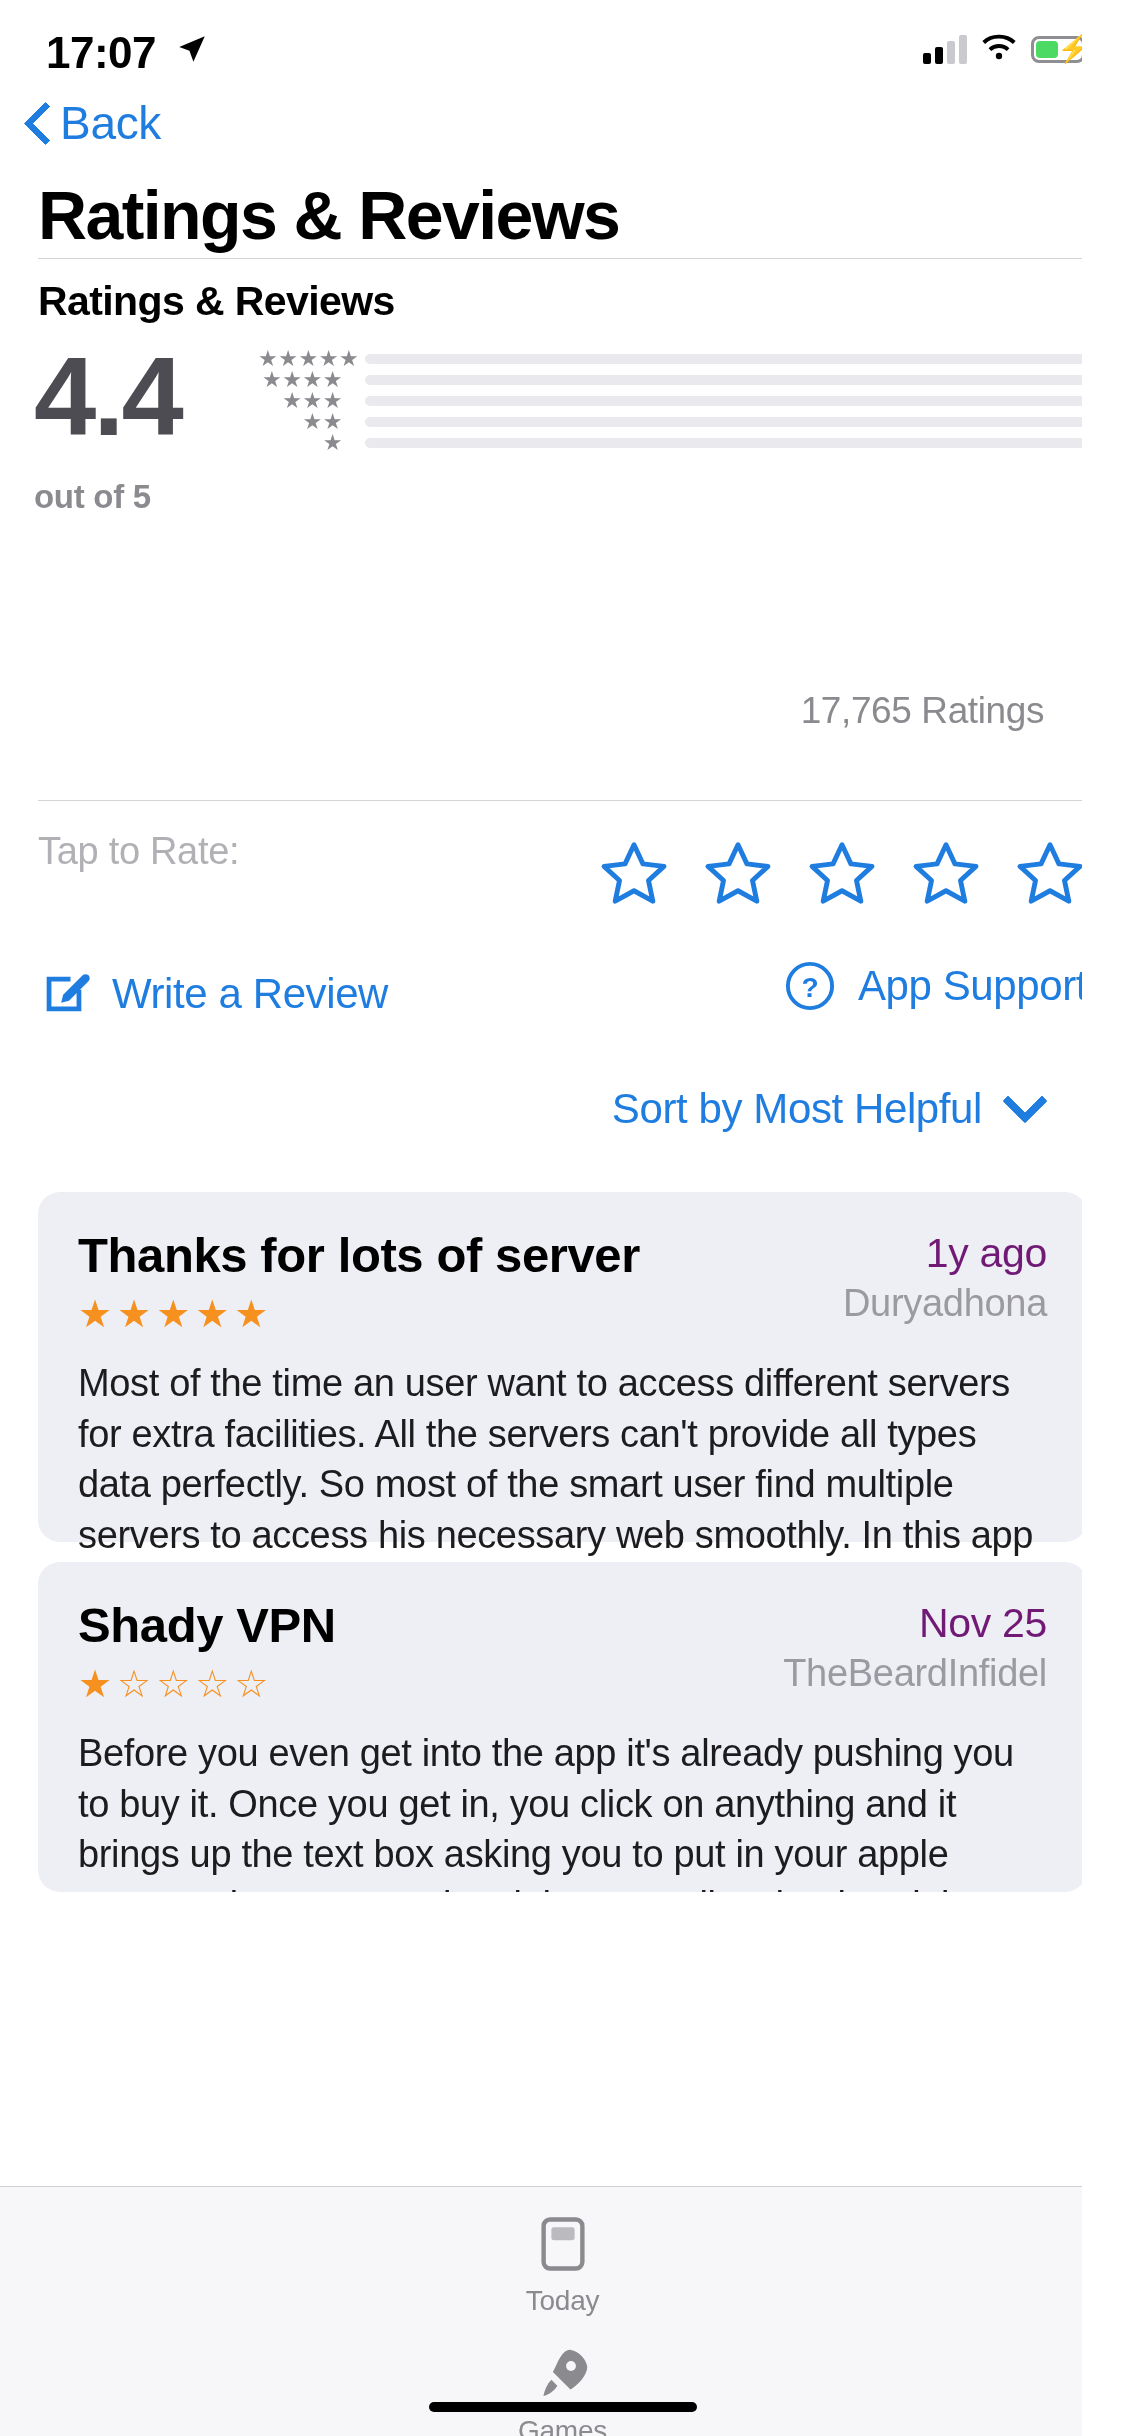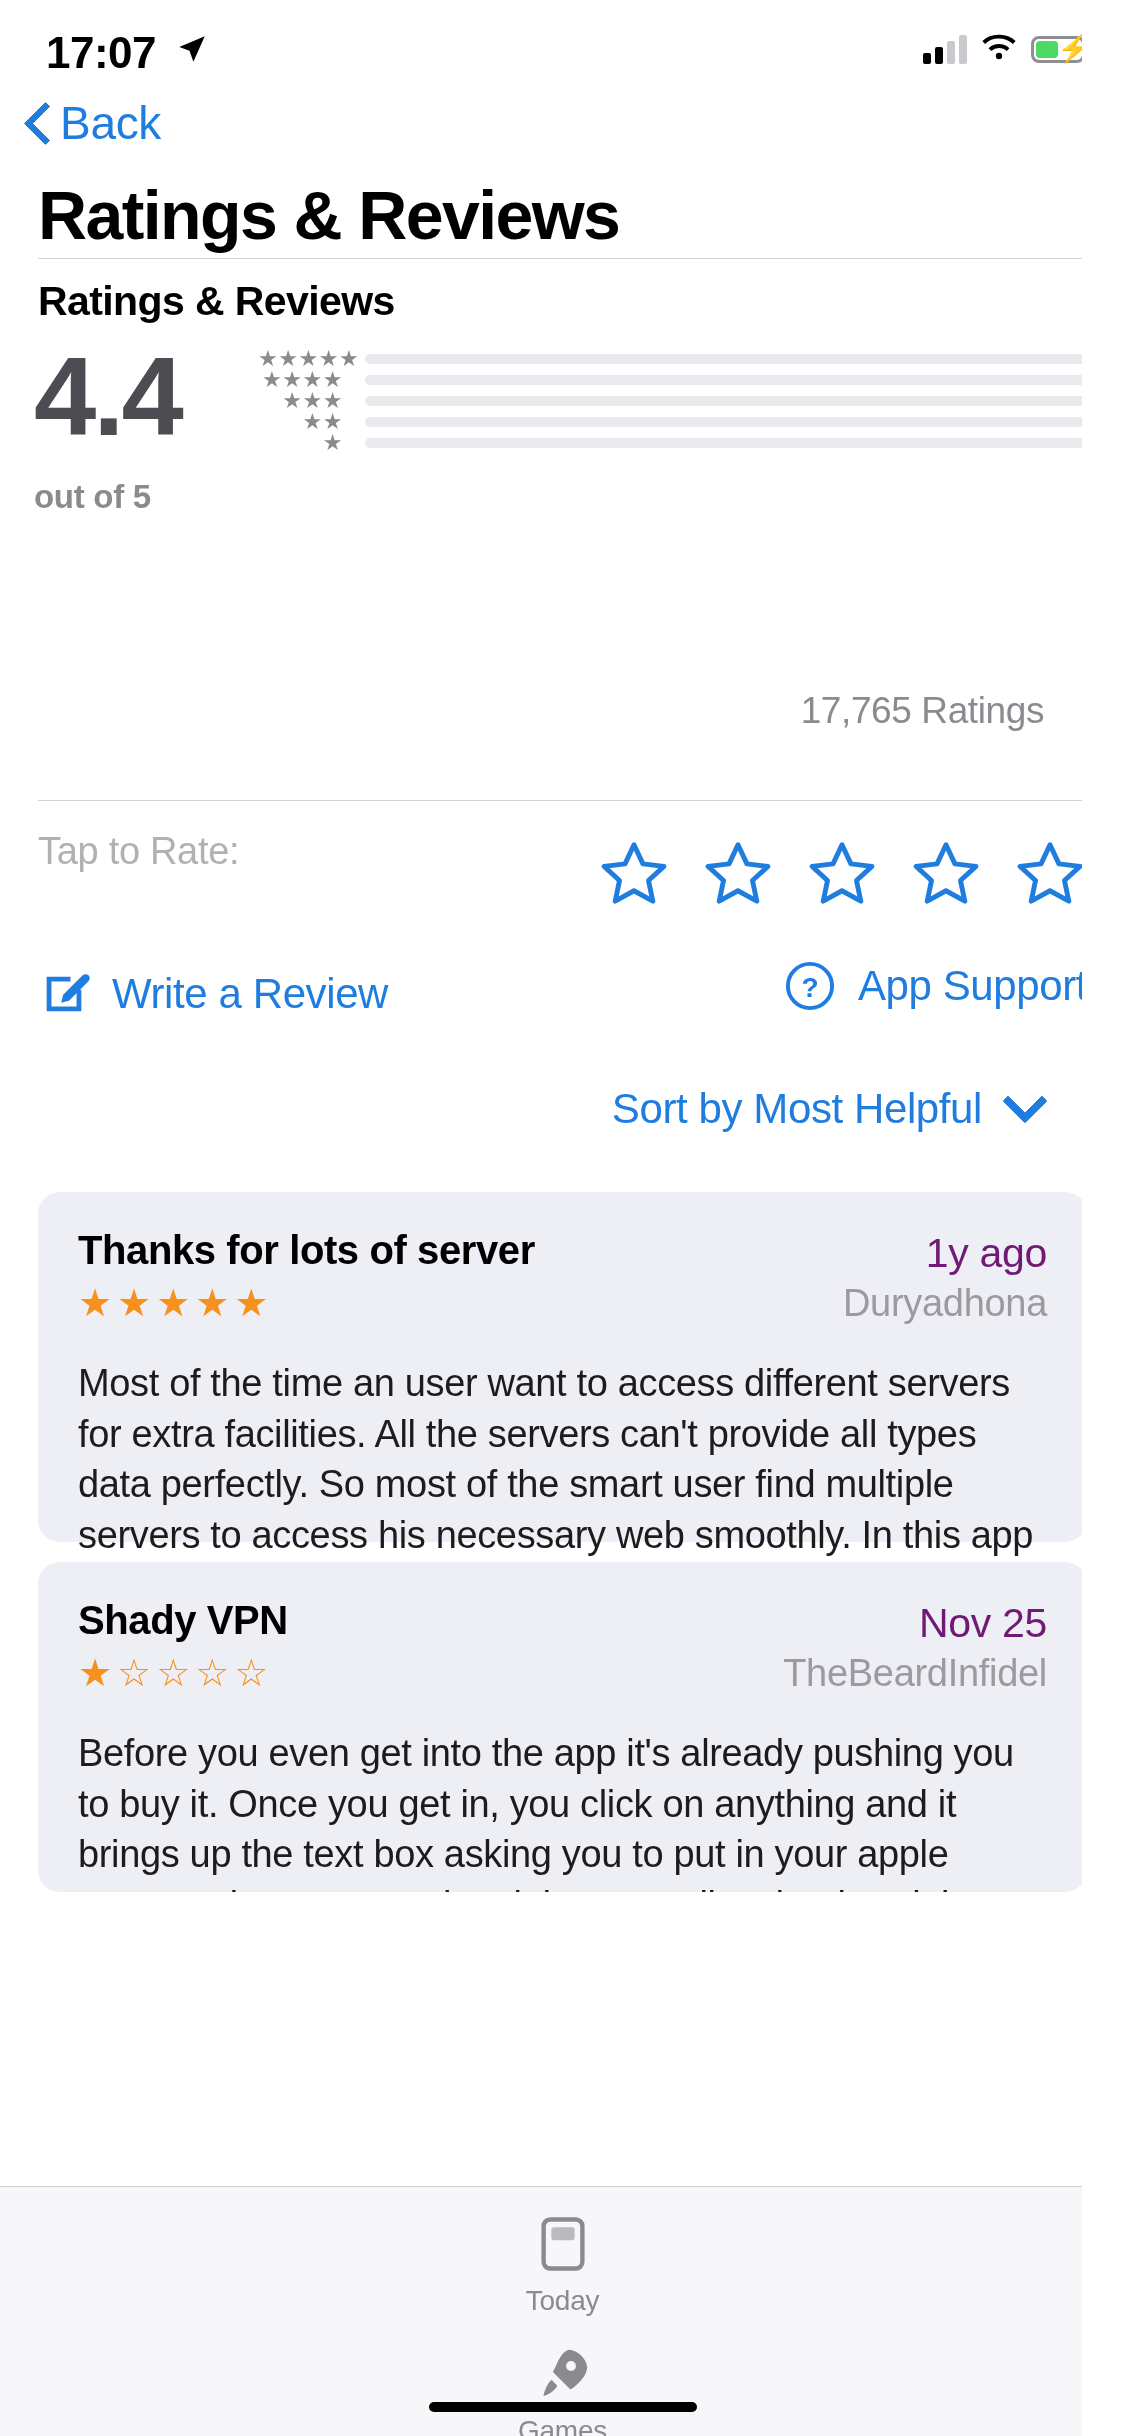--- a/index.html
+++ b/index.html
@@ -69,21 +69,21 @@
 
   
   .sortrow { position:absolute; right:38px; top:1085px; display:flex; gap:22px; cursor:pointer; }
   .sort-label { font-size:42px; color:#1f7de0; letter-spacing:-0.4px; }
   .chev-d { width:40px; height:26px; position:relative; }
   .chev-d::before { content:""; position:absolute; left:5px; top:0; width:24px; height:24px; border-right:8px solid #1f7de0; border-bottom:8px solid #1f7de0; transform:rotate(45deg); border-radius:2px; }
 
   
   .card { position:absolute; left:38px; width:1049px; background:#eeeef5; border-radius:22px; padding:34px 40px 0 40px; }
   .card-head { position:relative; min-height:110px; }
-  .rv-title { font-size:40px; font-weight:700; color:#000; letter-spacing:-0.4px; line-height:1.2; }
+  .rv-title { font-size:49px; font-weight:700; color:#000; letter-spacing:-0.4px; line-height:1.2; }
   .rv-stars { margin-top:10px; font-size:38px; letter-spacing:5px; line-height:1; }
   .st-on { color:#f6901e; }
   .st-off { color:#f6901e; }
   .rv-meta { position:absolute; right:0; top:4px; text-align:right; }
   .rv-date { font-size:41px; color:#701a75; letter-spacing:-0.3px; }
   .rv-author { font-size:38px; color:#9a9aa0; letter-spacing:-0.3px; margin-top:5px; }
   .rv-body { font-size:38px; color:#1c1c1e; line-height:1.33; letter-spacing:-0.35px; margin-top:22px; }
   .more { color:#1f7de0; float:right; }
 
   

